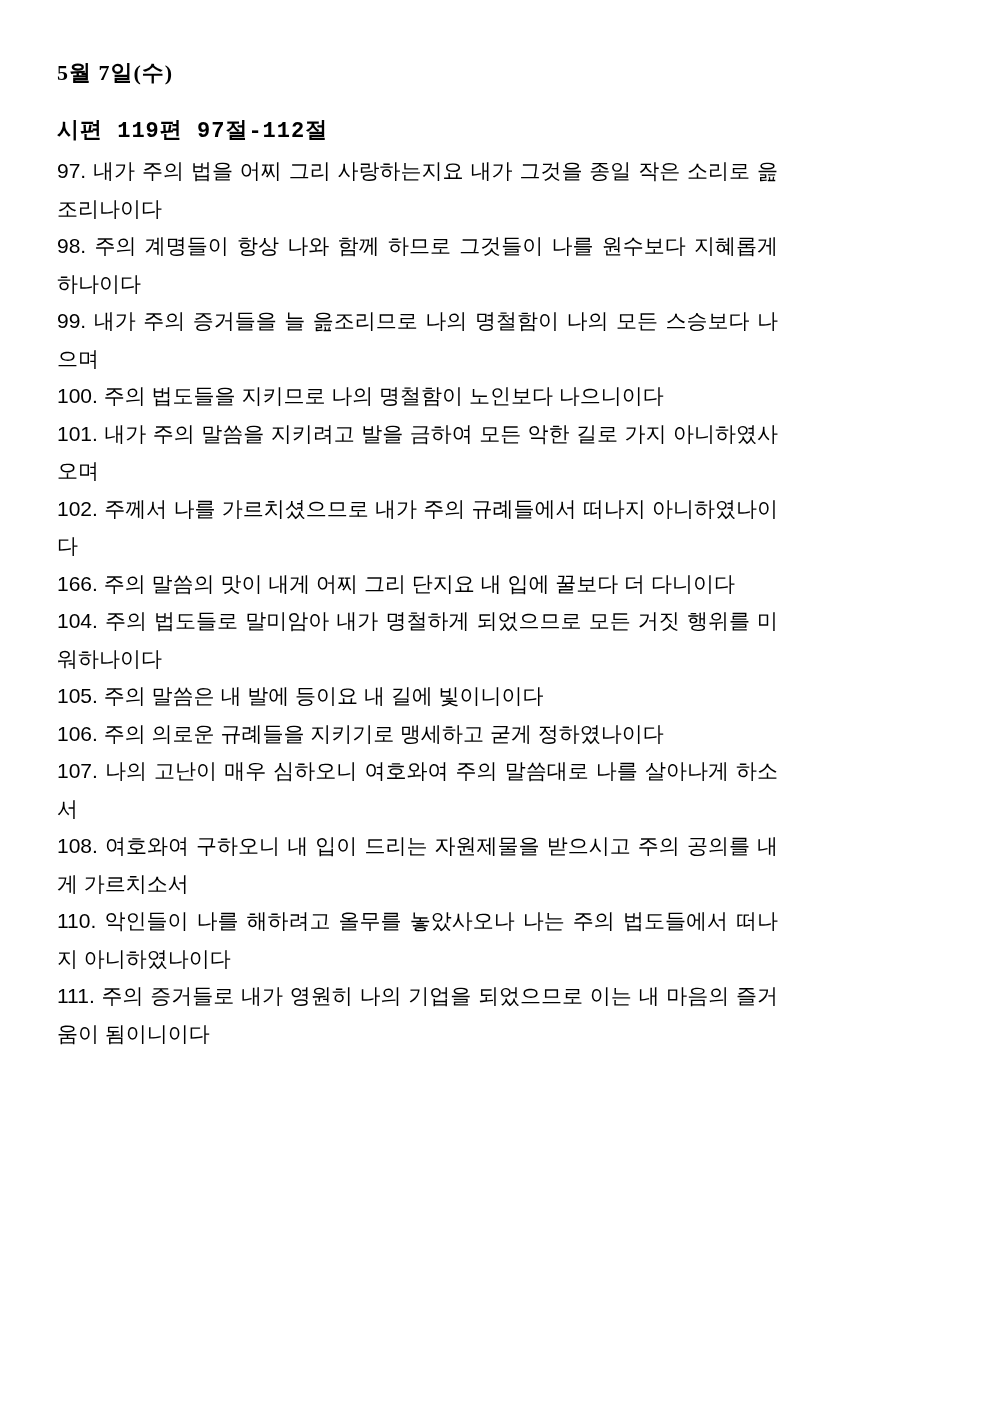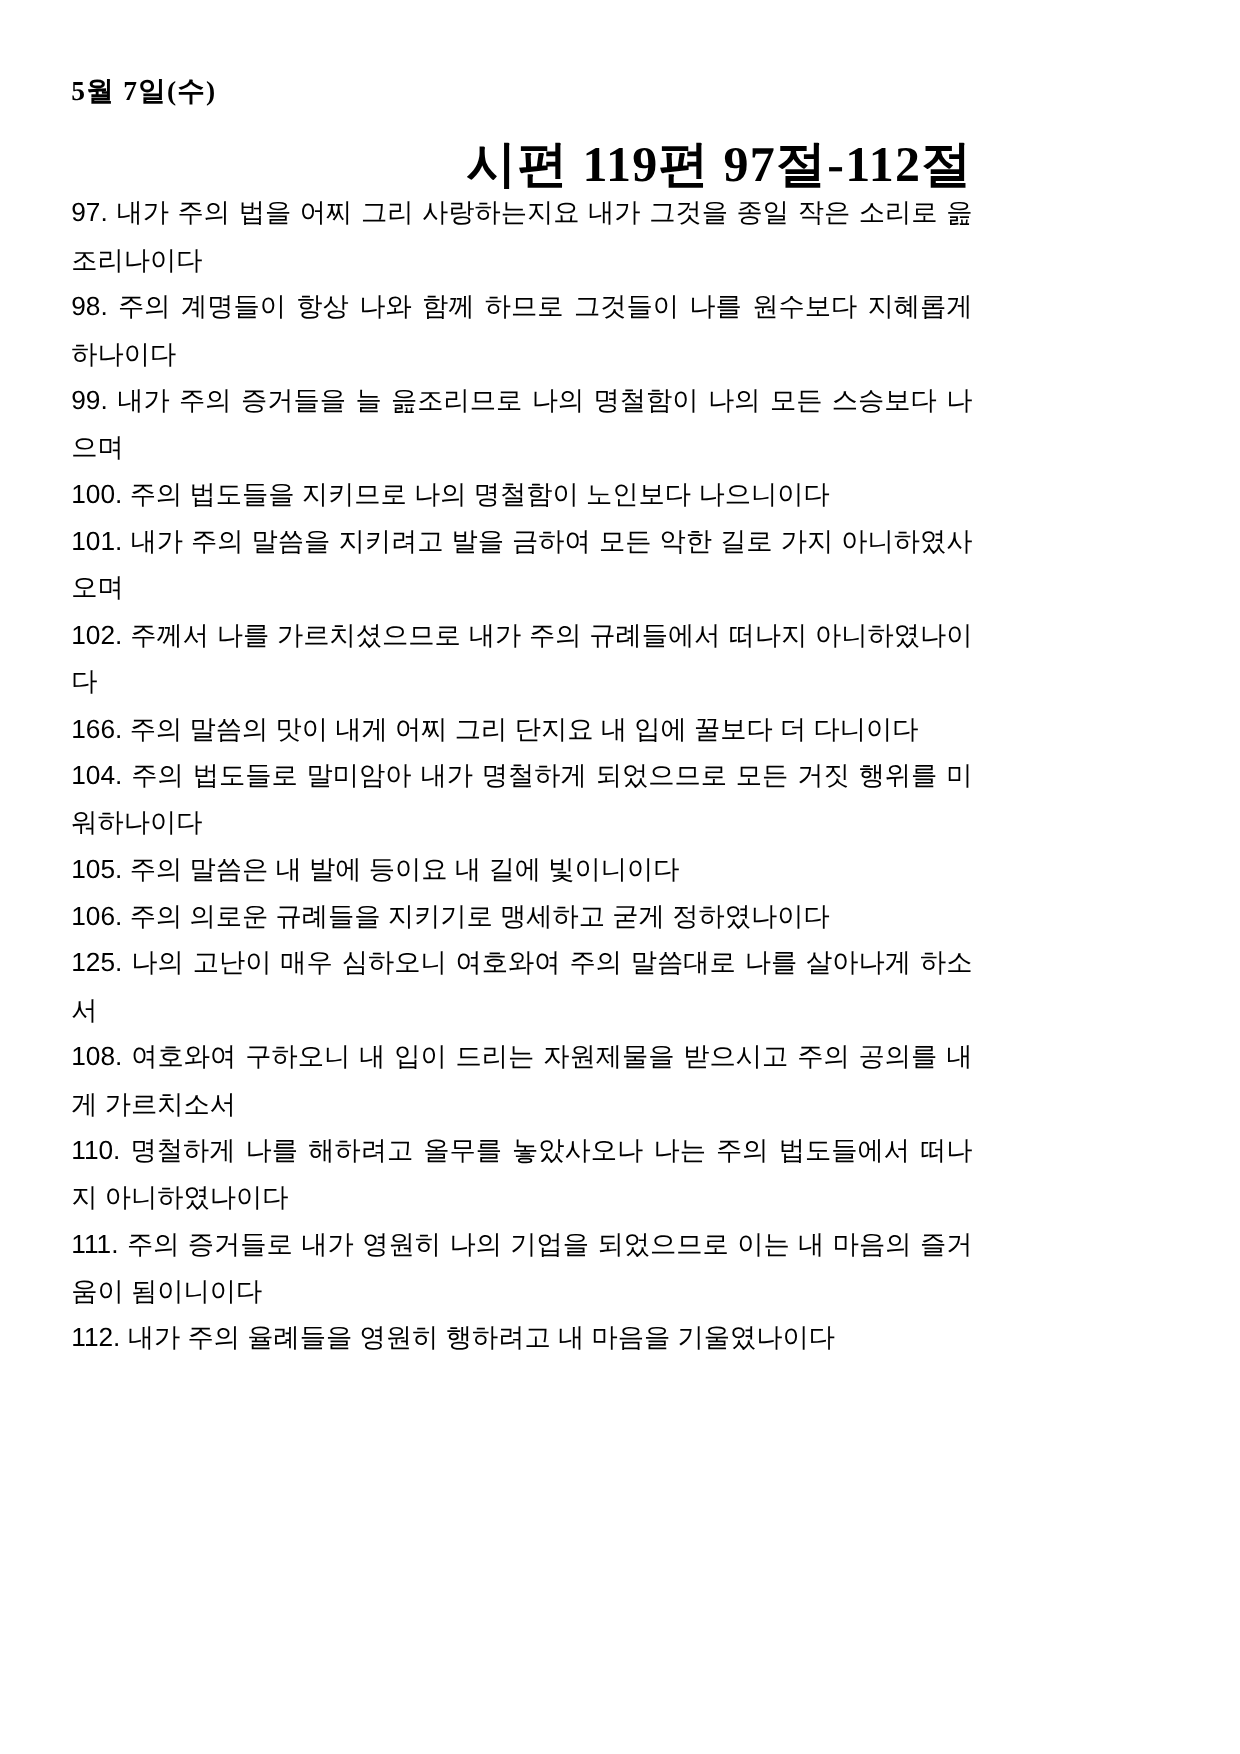--- a/index.html
+++ b/index.html
@@ -27,23 +27,23 @@
     font-family: "Liberation Serif", "DejaVu Serif", serif;
     font-size: 22px;
     font-weight: bold;
     letter-spacing: 1px;
     line-height: 26px;
   }
 
   
   .doc-title {
     margin: 26px 0 0 0;
-    text-align: right;
-    font-family: Liberation Serif, serif;
-    font-size: 40px;
+    text-align: left;
+    font-family: Liberation Mono, monospace;
+    font-size: 22px;
     font-weight: bold;
     letter-spacing: 1px;
     line-height: 40px;
   }
 
   
   .verses {
     font-size: 21px;
     line-height: 37.5px;
     text-align: justify;
@@ -82,25 +82,24 @@
     <p class="verse"><span class="vnum">102.</span> <span>주께서 나를 가르치셨으므로 내가 주의 규례들에서 떠나지 아니하였나이다</span></p>
 
     <p class="verse"><span class="vnum">166.</span> <span>주의 말씀의 맛이 내게 어찌 그리 단지요 내 입에 꿀보다 더 다니이다</span></p>
 
     <p class="verse"><span class="vnum">104.</span> <span>주의 법도들로 말미암아 내가 명철하게 되었으므로 모든 거짓 행위를 미워하나이다</span></p>
 
     <p class="verse"><span class="vnum">105.</span> <span>주의 말씀은 내 발에 등이요 내 길에 빛이니이다</span></p>
 
     <p class="verse"><span class="vnum">106.</span> <span>주의 의로운 규례들을 지키기로 맹세하고 굳게 정하였나이다</span></p>
 
-    <p class="verse"><span class="vnum">125.</span> <span>나의 고난이 매우 심하오니 여호와여 주의 말씀대로 나를 살아나게 하소서</span></p>
+    <p class="verse"><span class="vnum">107.</span> <span>나의 고난이 매우 심하오니 여호와여 주의 말씀대로 나를 살아나게 하소서</span></p>
 
     <p class="verse"><span class="vnum">108.</span> <span>여호와여 구하오니 내 입이 드리는 자원제물을 받으시고 주의 공의를 내게 가르치소서</span></p>
 
 
-    <p class="verse"><span class="vnum">110.</span> <span>명철하게 나를 해하려고 올무를 놓았사오나 나는 주의 법도들에서 떠나지 아니하였나이다</span></p>
+    <p class="verse"><span class="vnum">110.</span> <span>악인들이 나를 해하려고 올무를 놓았사오나 나는 주의 법도들에서 떠나지 아니하였나이다</span></p>
 
     <p class="verse"><span class="vnum">111.</span> <span>주의 증거들로 내가 영원히 나의 기업을 되었으므로 이는 내 마음의 즐거움이 됨이니이다</span></p>
 
-    <p class="verse"><span class="vnum">112.</span> <span>내가 주의 율례들을 영원히 행하려고 내 마음을 기울였나이다</span></p>
 
   </div>
 </div>
 
 </body></html>

